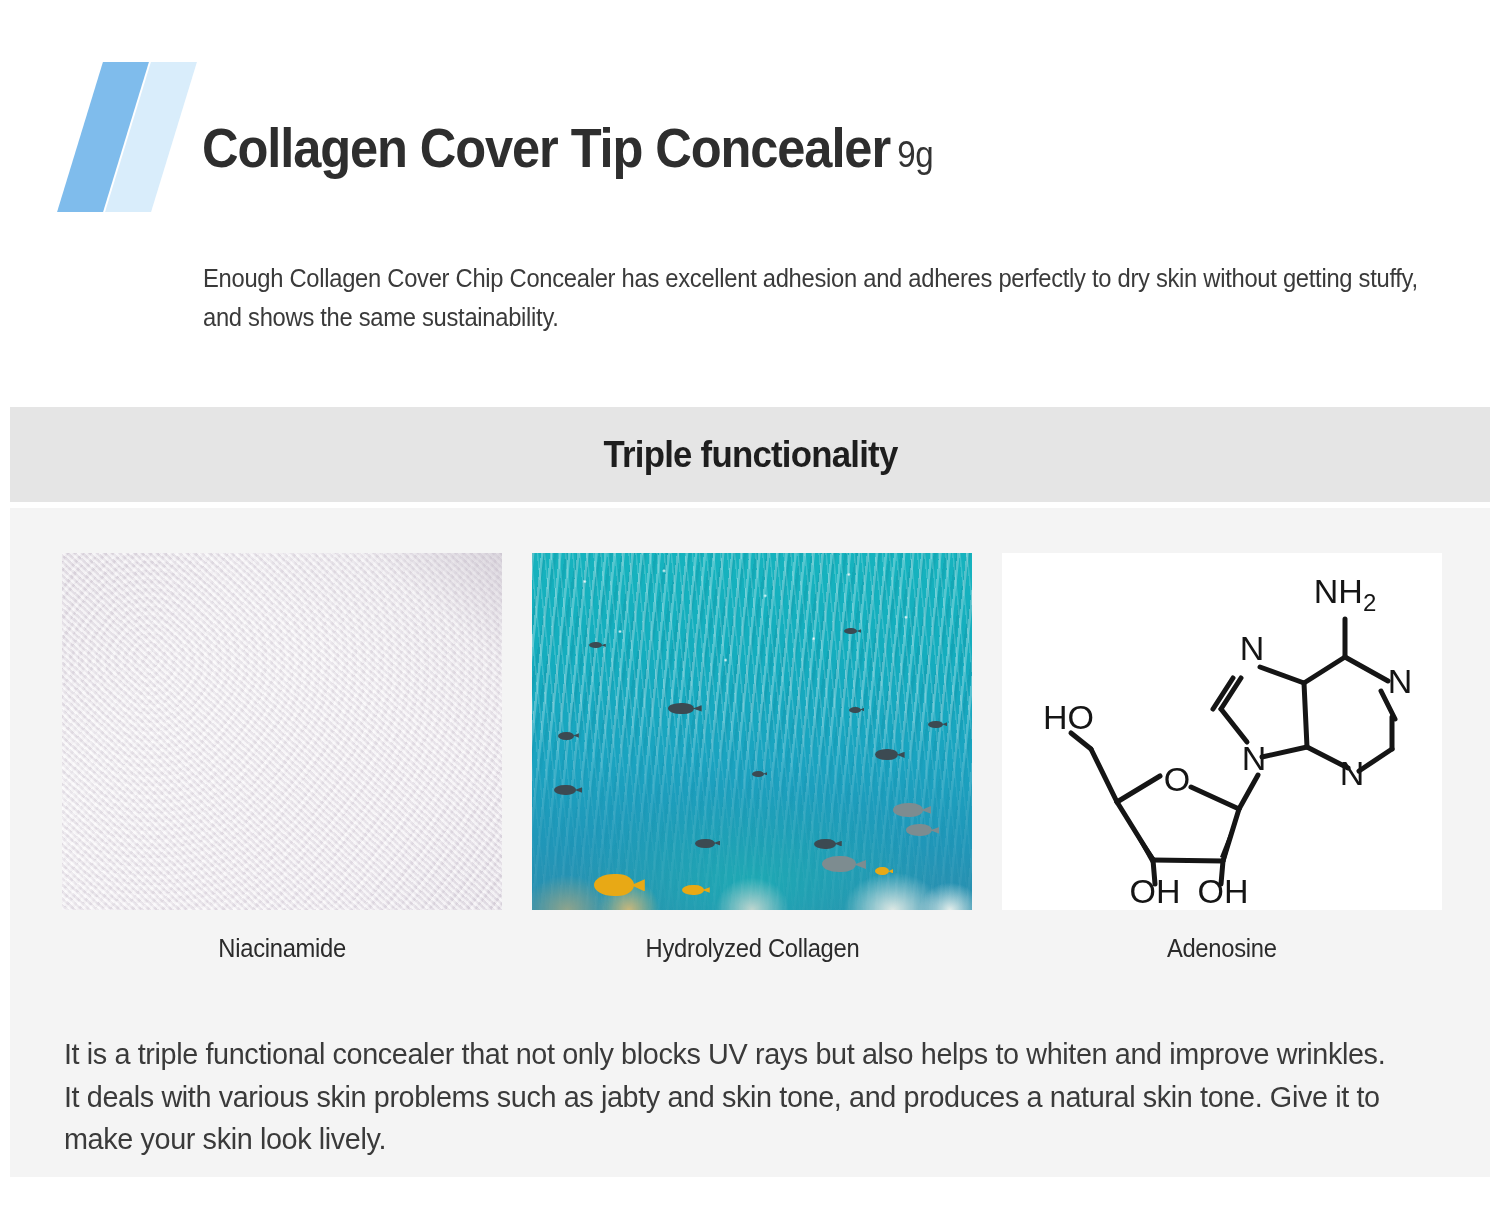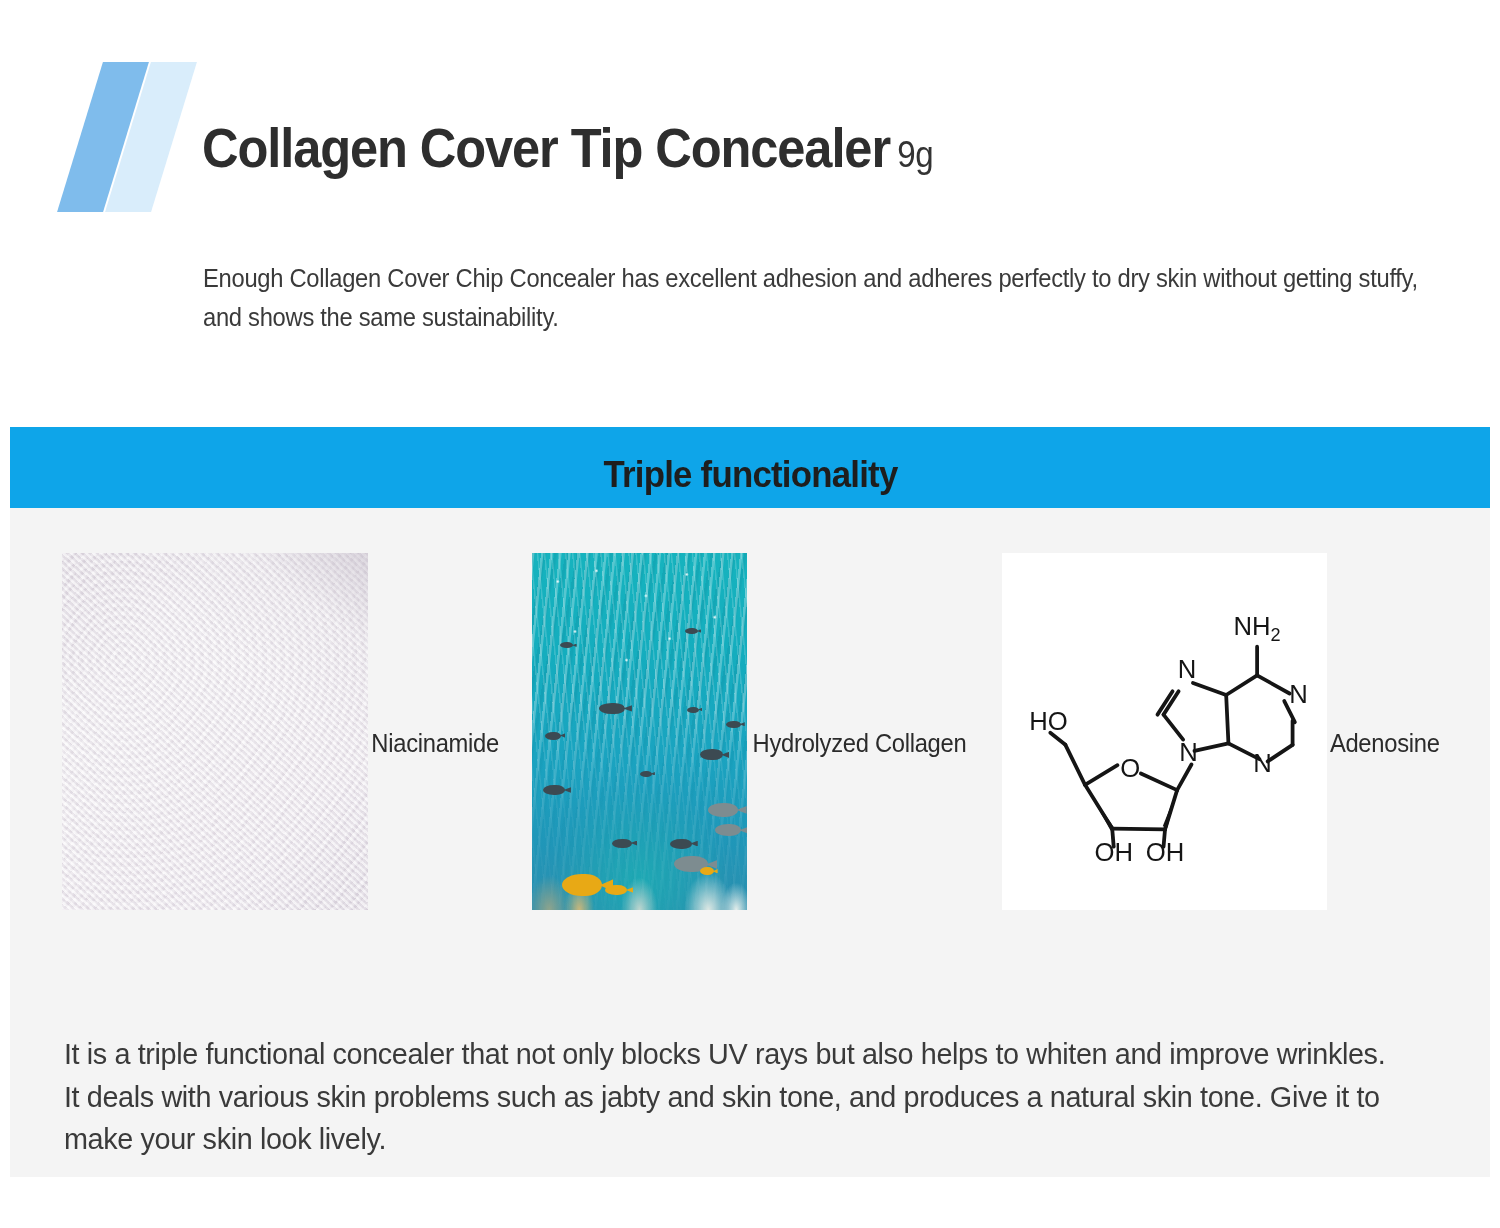--- a/index.html
+++ b/index.html
@@ -72,24 +72,24 @@
     color: #3A3A3A;
     letter-spacing: -0.3px;
     transform: scaleX(0.95);
     transform-origin: left top;
   }
 
   
   #section-band {
     position: absolute;
     left: 10px;
-    top: 427px;
+    top: 407px;
     width: 1480px;
     height: 95px;
-    background: #0ea5e9;
+    background: #e5e5e5;
     display: flex;
     align-items: center;
     justify-content: center;
   }
   #section-band-title {
     font-size: 37px;
     font-weight: bold;
     color: #1E1E1E;
     letter-spacing: -0.8px;
     transform: scaleX(0.94);
@@ -109,21 +109,21 @@
     position: absolute;
     left: 52px;
     top: 45px;
     width: 1380px;
     display: flex;
     justify-content: space-between;
   }
   .ingredient-cell {
     width: 440px;
     display: flex;
-    flex-direction: row;
+    flex-direction: column;
     align-items: center;
   }
   .ingredient-media {
     width: 440px;
     height: 357px;
     overflow: hidden;
     position: relative;
     background: #ffffff;
   }
   .ingredient-caption {

